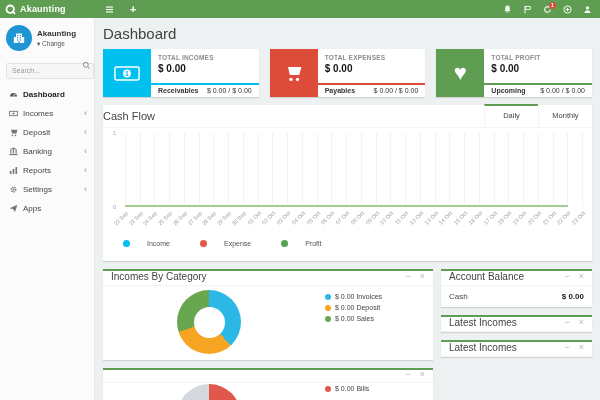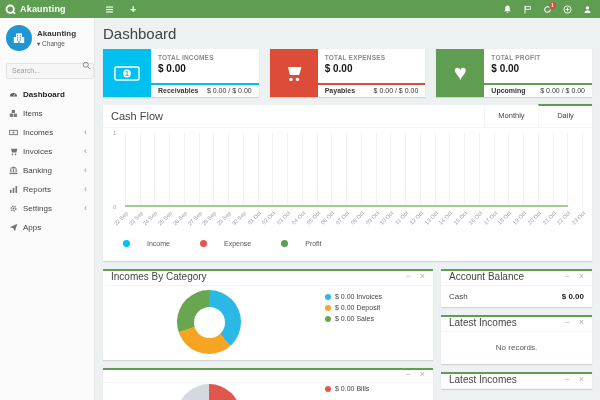--- a/index.html
+++ b/index.html
@@ -64,21 +64,21 @@
   
   .panel { background:#fff; box-shadow:0 1px 1px rgba(0,0,0,.12); border-top:2px solid #5f9e52; }
   .panel-header { display:flex; align-items:center; padding:0 8px 3px 8px; border-bottom:1px solid #f4f4f4; }
   .panel-title { font-size:10px; color:#444; }
   .panel-tools { margin-left:auto; display:flex; gap:9px; color:#b5b5b5; font-size:9px; line-height:9px; }
   .panel-tools span { cursor:pointer; }
 
   
   .cashflow { border-top:1px solid #eee; margin-bottom:8px; height:156px; }
   .cf-header { display:flex; align-items:stretch; border-bottom:1px solid #f4f4f4; height:23px; }
-  .cf-title { font-size:11px; color:#444; padding:5px 0 0 8px; }
+  .cf-title { font-size:11px; color:#444; padding:5px 0 0 0; }
   .cf-tabs { margin-left:auto; display:flex; }
   .cf-tab { width:54px; text-align:center; font-size:7.5px; color:#444; padding-top:7px; cursor:pointer;
             border-left:1px solid #f4f4f4; margin-top:-1px; }
   .cf-tab.active { border-top:2px solid #5f9e52; padding-top:5px; background:#fff; }
   .cf-body { padding:5px 10px 0 6px; }
   .plot { position:relative; height:74px; margin-left:16px; }
   .gridline { position:absolute; top:0; bottom:0; width:1px; background:#f2f2f2; }
   .baseline { position:absolute; bottom:0; left:0; width:97%; height:2px; background:#a3cc93; }
   .ytick { position:absolute; left:-12px; font-size:6px; color:#aaa; }
   .ytick.top { top:-3px; } .ytick.bottom { bottom:-3px; }
@@ -211,47 +211,37 @@
           <span class="nav-icon">
               <svg viewBox="0 0 10 10" width="9" height="9">
                 <path d="M1.1 7.2a3.9 3.9 0 1 1 7.8 0z" fill="#5a5a5a"></path>
                 <path d="M5 6.6 L7.1 4.2" stroke="#fbfbfb" stroke-width="1"></path>
               </svg>
             </span>
           <span class="nav-label">Dashboard</span>
         </div>
         <div class="nav-item">
           <span class="nav-icon">
-              <svg viewBox="0 0 10 10" width="9" height="9" fill="#757575">
-                <rect x="3" y="1" width="3.6" height="3.6"></rect>
-                <rect x="0.8" y="5.2" width="3.6" height="3.6"></rect>
-                <rect x="5.2" y="5.2" width="3.6" height="3.6"></rect>
-              </svg>
-            </span>
-          <span class="nav-label">Items</span>
-        </div>
-        <div class="nav-item">
-          <span class="nav-icon">
               <svg viewBox="0 0 10 10" width="9" height="9">
                 <rect x="0.7" y="2.6" width="8.6" height="4.8" fill="none" stroke="#757575" stroke-width="1"></rect>
                 <circle cx="5" cy="5" r="1.2" fill="#757575"></circle>
               </svg>
             </span>
           <span class="nav-label">Incomes</span>
           <span class="nav-chevron">‹</span>
         </div>
         <div class="nav-item">
           <span class="nav-icon">
               <svg viewBox="0 0 10 10" width="9" height="9" fill="#757575">
                 <path d="M0.6 0.8h1.5l.3 1.2h7l-1.2 4H3.3L2 0.8z"></path>
                 <circle cx="3.8" cy="8.2" r="0.9"></circle>
                 <circle cx="7.2" cy="8.2" r="0.9"></circle>
               </svg>
             </span>
-          <span class="nav-label">Invoices</span>
+          <span class="nav-label">Deposit</span>
           <span class="nav-chevron">‹</span>
         </div>
         <div class="nav-item">
           <span class="nav-icon">
               <svg viewBox="0 0 10 10" width="9" height="9" fill="#757575">
                 <path d="M5 0.6 L9.4 2.8 H0.6 Z"></path>
                 <rect x="1.4" y="3.4" width="1.3" height="3.6"></rect>
                 <rect x="4.35" y="3.4" width="1.3" height="3.6"></rect>
                 <rect x="7.3" y="3.4" width="1.3" height="3.6"></rect>
                 <rect x="0.6" y="7.6" width="8.8" height="1.4"></rect>
@@ -348,22 +338,22 @@
               <span class="card-footer-value">$ 0.00 / $ 0.00</span>
             </div>
           </div>
         </div>
       </div>
 
       <div class="panel cashflow" style="border-top:none;">
         <div class="cf-header">
           <span class="cf-title">Cash Flow</span>
           <div class="cf-tabs">
+            <div class="cf-tab active">Daily</div>
             <div class="cf-tab">Monthly</div>
-            <div class="cf-tab active">Daily</div>
           </div>
         </div>
         <div class="cf-body">
           <div class="plot">
             <span class="ytick top">1</span>
             <span class="ytick bottom">0</span>
             <div style="position:absolute;inset:0;">
                 <div class="gridline" style="left: 0%;"></div>
                 <div class="gridline" style="left: 3.22581%;"></div>
                 <div class="gridline" style="left: 6.45161%;"></div>
@@ -516,21 +506,20 @@
           </div>
 
           <div class="panel side-panel">
             <div class="panel-header">
               <span class="panel-title">Latest Incomes</span>
               <span class="panel-tools">
                 <span>−</span>
                 <span>×</span>
               </span>
             </div>
-            <div class="empty-text">No records.</div>
           </div>
 
           <div class="panel side-panel">
             <div class="panel-header">
               <span class="panel-title">Latest Incomes</span>
               <span class="panel-tools">
                 <span>−</span>
                 <span>×</span>
               </span>
             </div>

